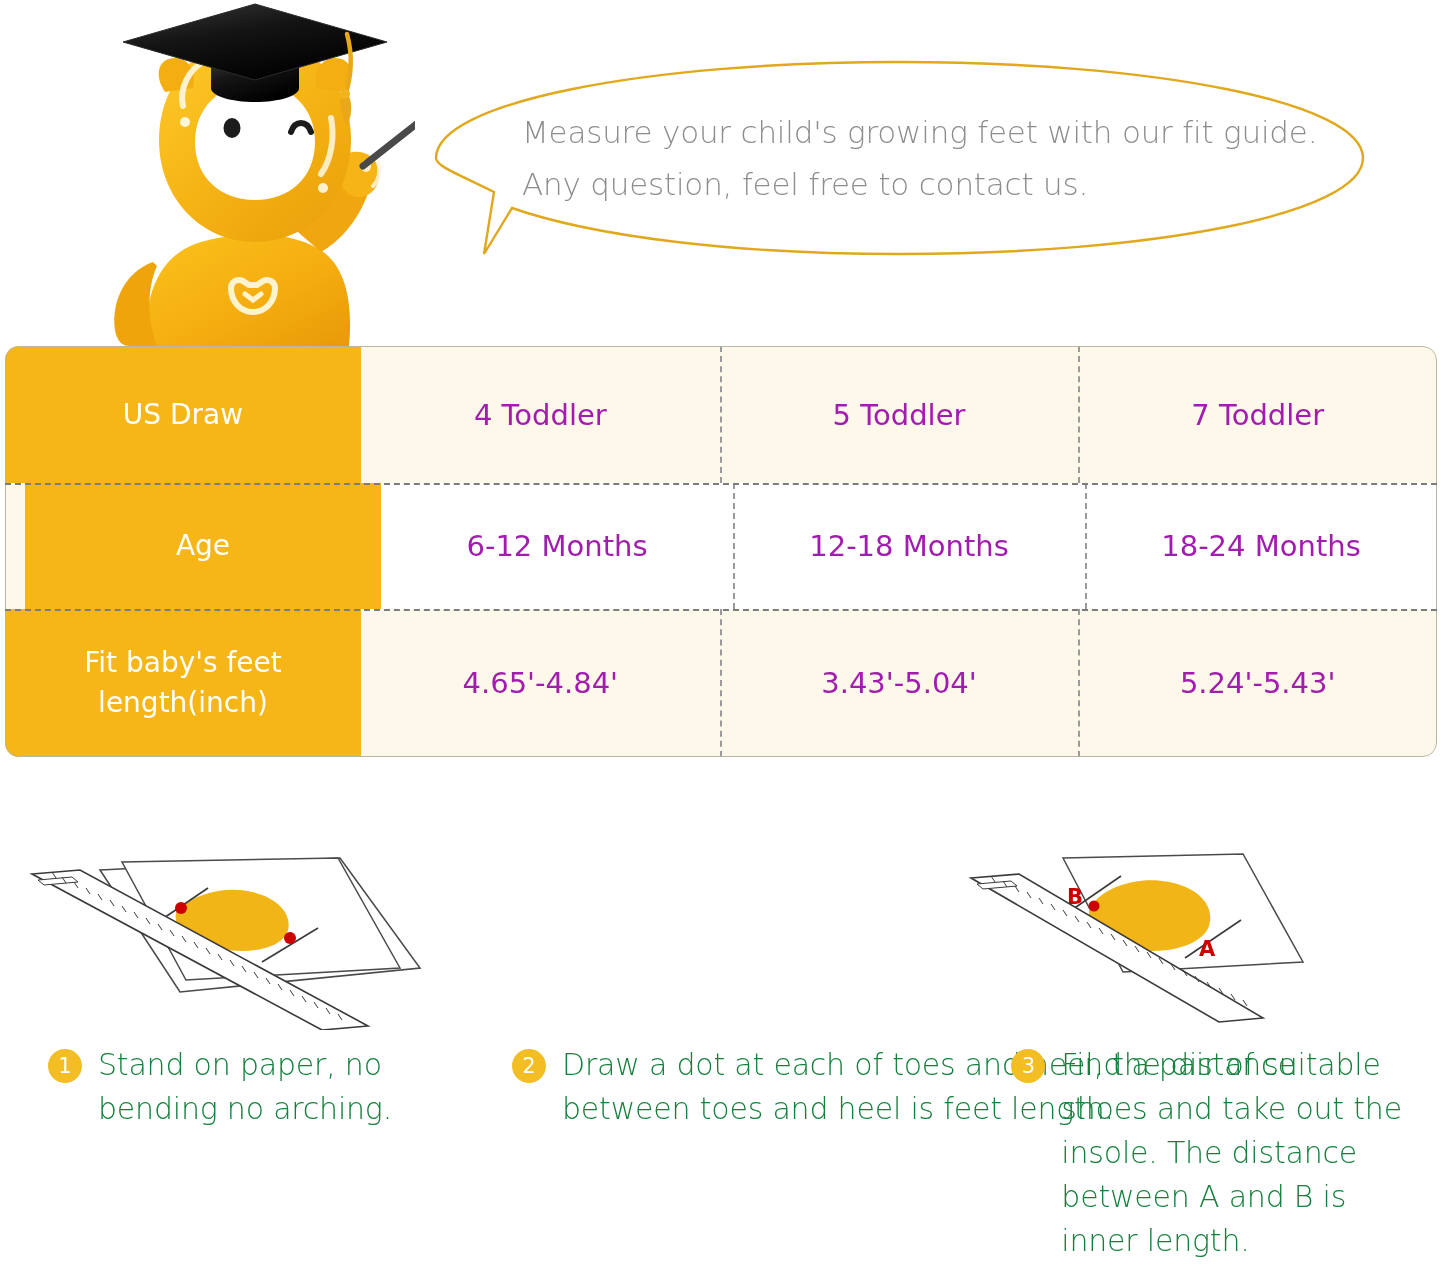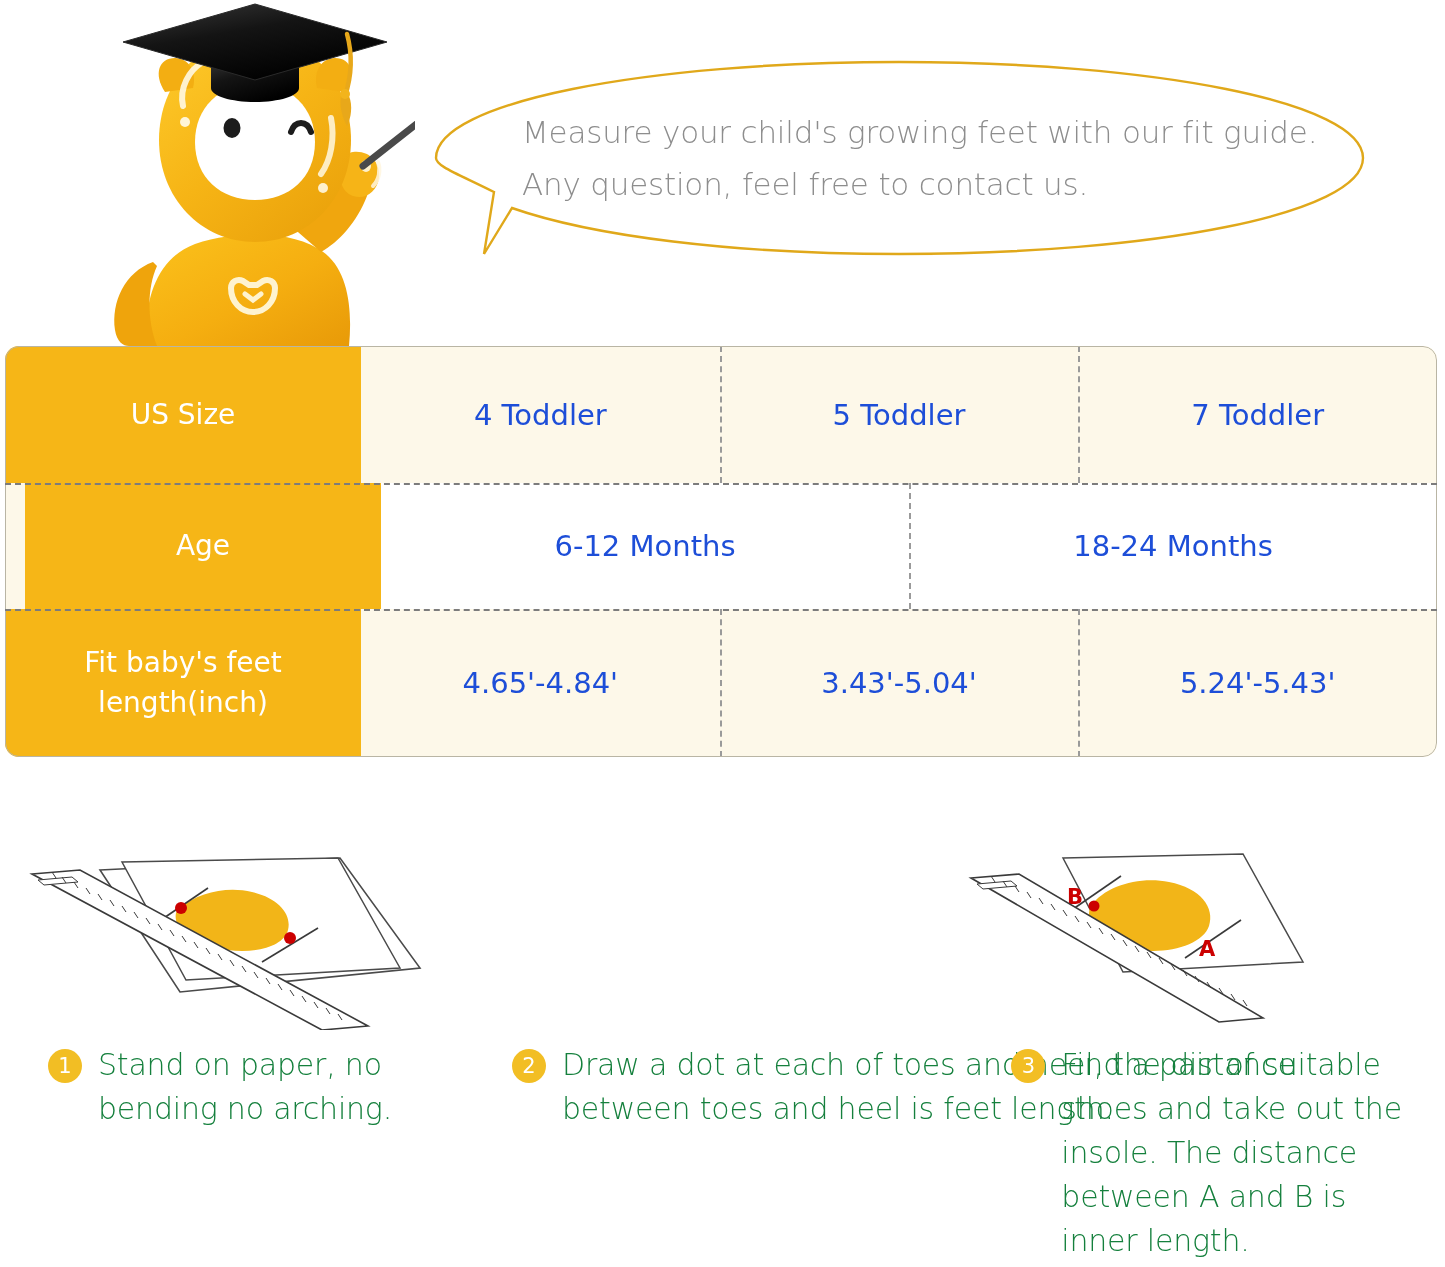--- a/index.html
+++ b/index.html
@@ -78,21 +78,21 @@
   .trow .cell { background: #fdf8e9; }
 
   .cell {
     display: flex;
     align-items: center;
     justify-content: center;
     text-align: center;
     box-sizing: border-box;
     font-family: "DejaVu Sans", sans-serif;
     font-size: 29px;
-    color: #1d4ed8;
+    color: #a21caf;
     position: relative;
   }
   .cell.label {
     width: 356px;
     flex: 0 0 356px;
     background: #f6b617 !important;
     color: #ffffff;
     font-size: 28px;
     line-height: 40px;
     flex-direction: column;
@@ -305,32 +305,33 @@
         <circle cx="250" cy="94" r="5" fill="#F2B41C"></circle>
       </g>
     </svg>
   </div>
 </div>
 
 <div id="size-table">
 
   <div class="trow r0">
     <div class="cell label">
-      <span>US Size</span>
+      <span>US Draw</span>
     </div>
     <div class="cell val">4 Toddler</div>
     <div class="cell val">5 Toddler</div>
     <div class="cell val">7 Toddler</div>
   </div>
 
   <div class="trow r1 alt">
     <div class="cell label">
       <span>Age</span>
     </div>
     <div class="cell val">6-12 Months</div>
+    <div class="cell val">12-18 Months</div>
     <div class="cell val">18-24 Months</div>
   </div>
 
   <div class="trow r2">
     <div class="cell label">
       <span>Fit baby's feet</span>
       <span>length(inch)</span>
     </div>
     <div class="cell val">4.65'-4.84'</div>
     <div class="cell val">3.43'-5.04'</div>

